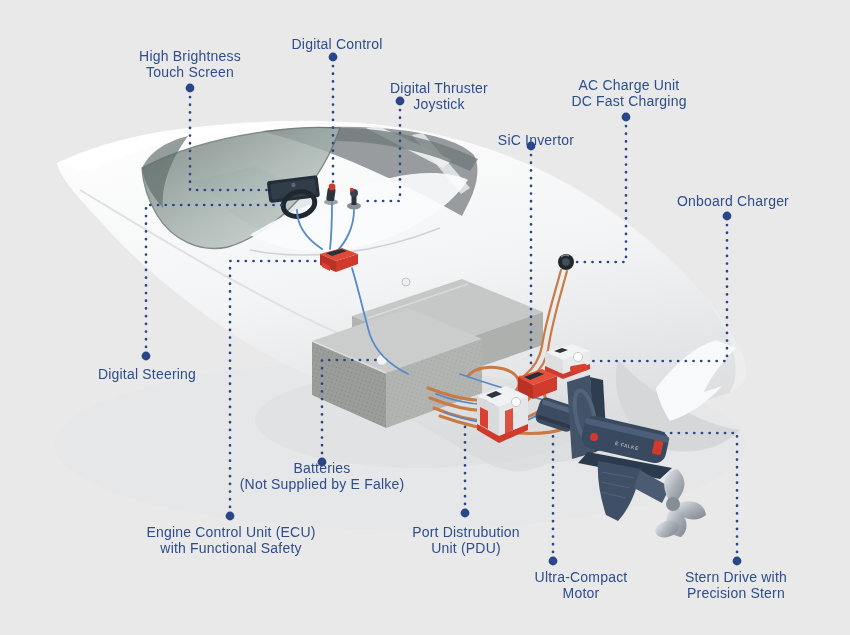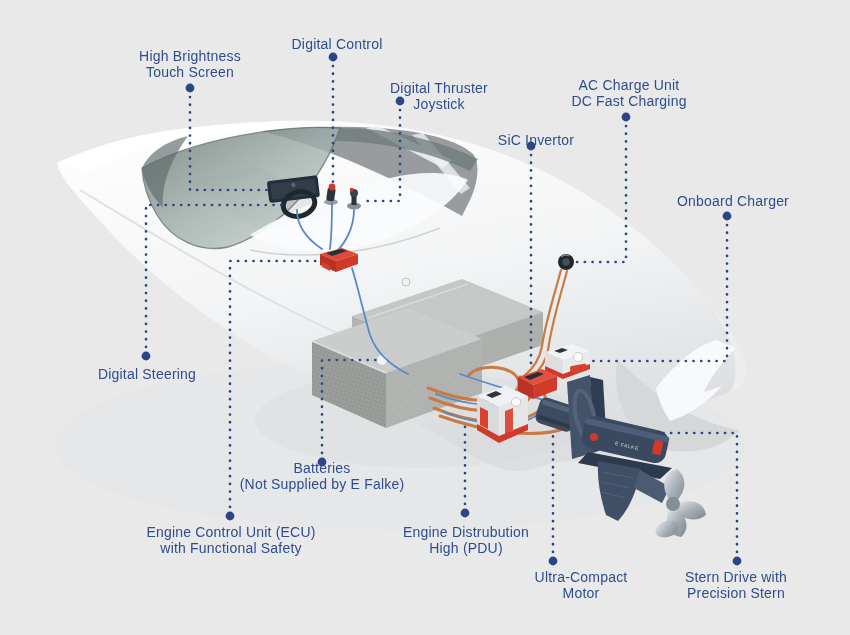--- a/index.html
+++ b/index.html
@@ -290,22 +290,22 @@
 </div>
 <div class="label" style="left:322px;top:460px;">
   <span>Batteries</span>
   <span>(Not Supplied by E Falke)</span>
 </div>
 <div class="label" style="left:231px;top:524px;">
   <span>Engine Control Unit (ECU)</span>
   <span>with Functional Safety</span>
 </div>
 <div class="label" style="left:466px;top:524px;">
-  <span>Engine Distrubution</span>
-  <span>High (PDU)</span>
+  <span>Port Distrubution</span>
+  <span>Unit (PDU)</span>
 </div>
 <div class="label" style="left:581px;top:569px;">
   <span>Ultra-Compact</span>
   <span>Motor</span>
 </div>
 <div class="label" style="left:736px;top:569px;">
   <span>Stern Drive with</span>
   <span>Precision Stern</span>
 </div>
 

